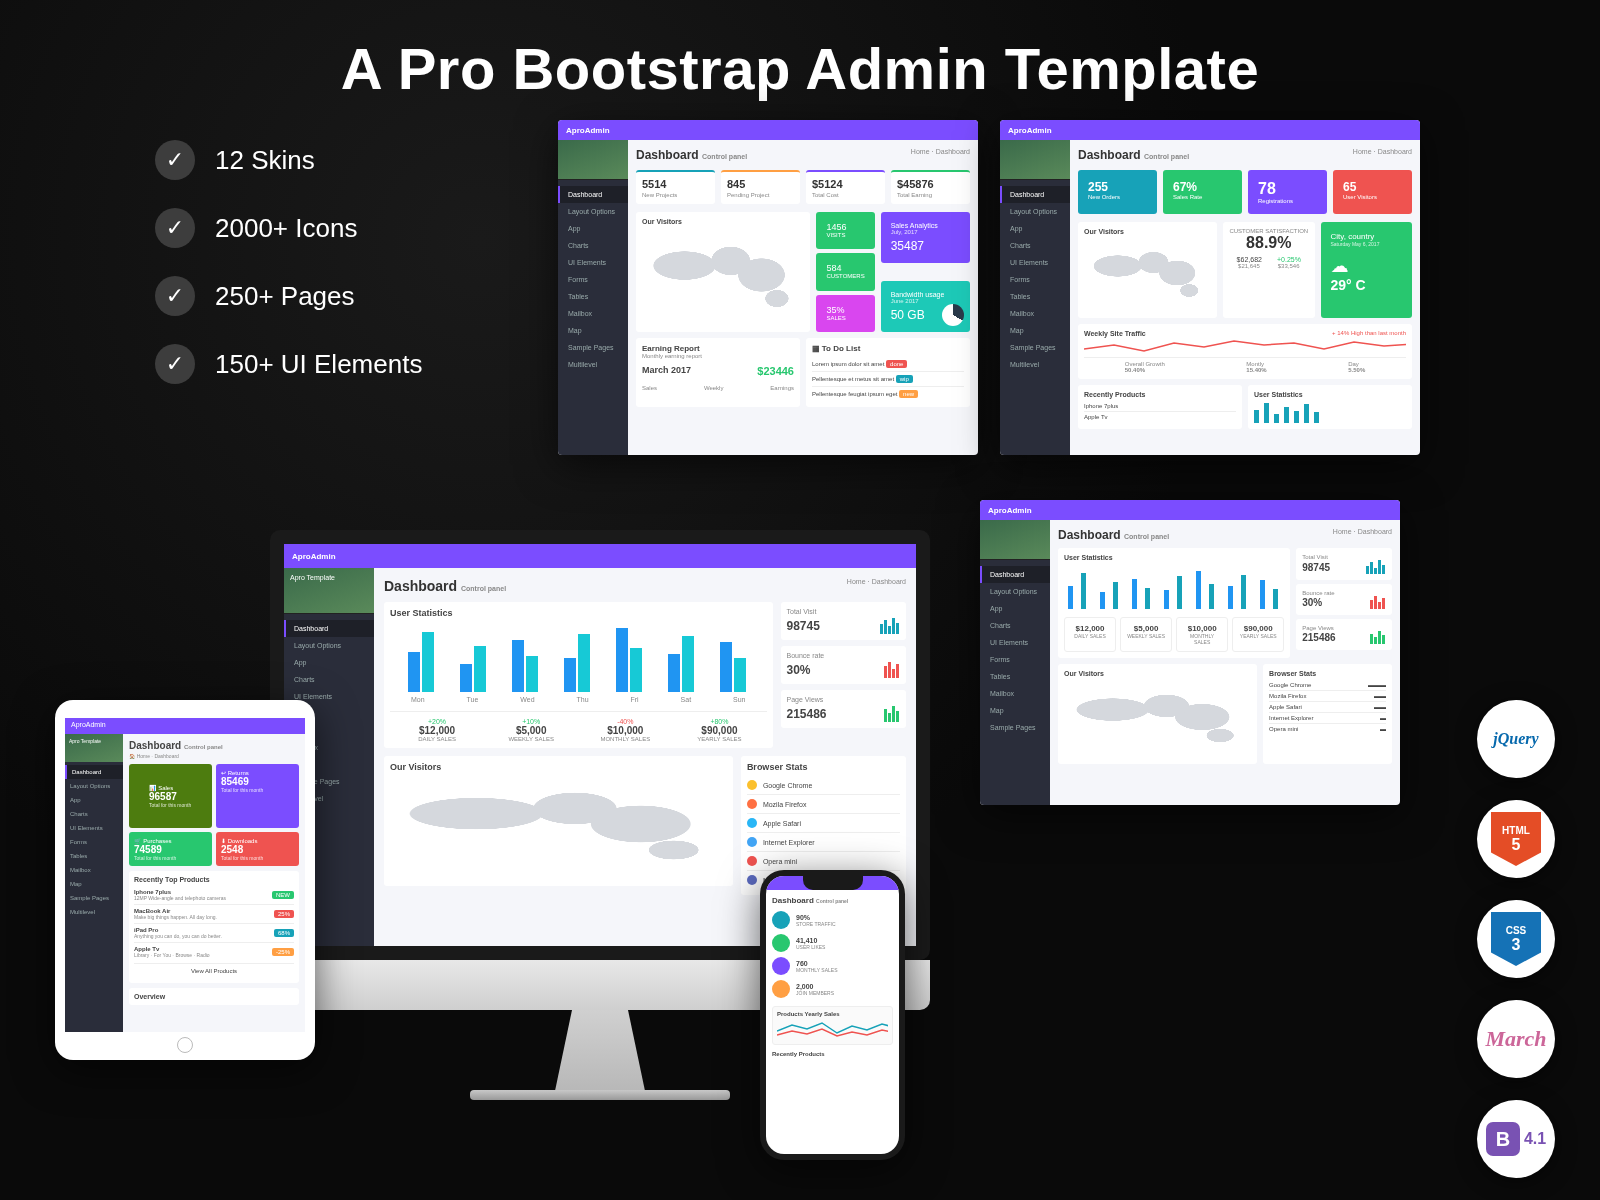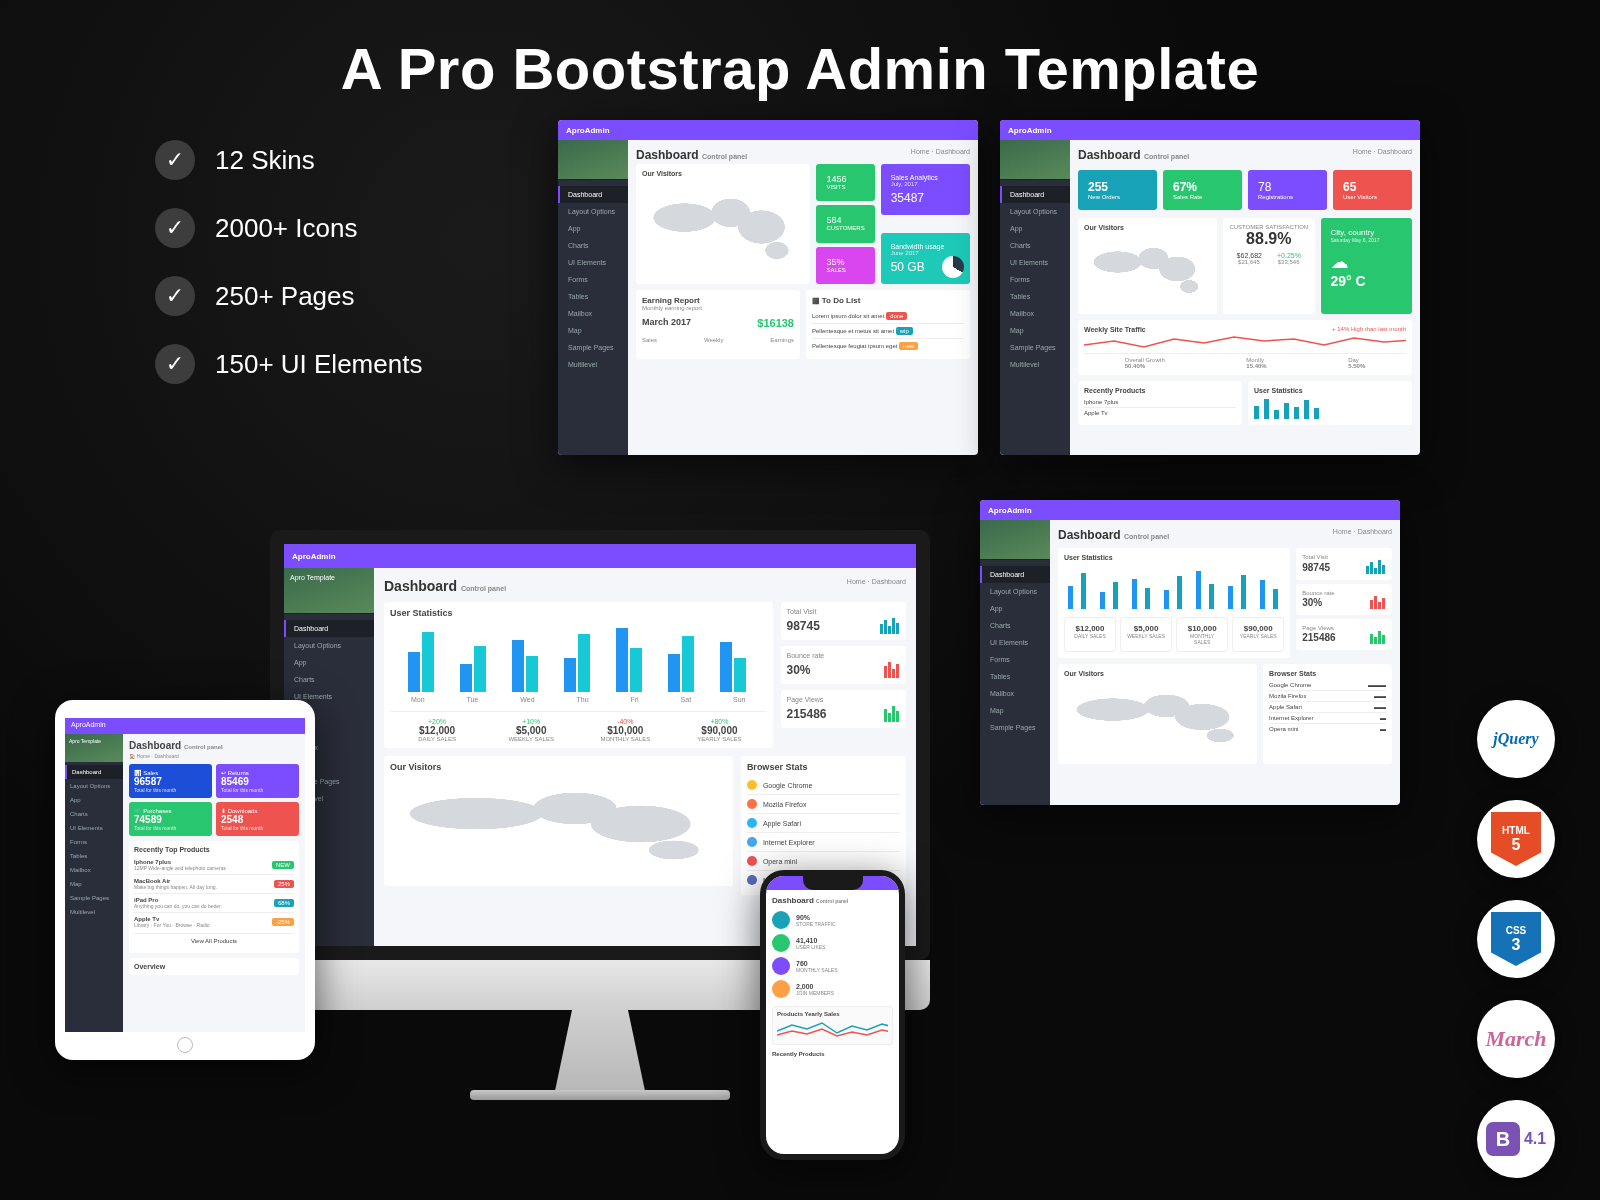--- a/index.html
+++ b/index.html
@@ -97,20 +97,38 @@
         <div>Tables</div>
         <div>Mailbox</div>
         <div>Map</div>
         <div>Sample Pages</div>
         <div>Multilevel</div>
       </div>
     </div>
     <div class="body">
       <span class="crumb">Home · Dashboard</span>
       <div class="mhdr"><span>Dashboard</span> <span class="msub">Control panel</span></div>
+      <div class="statrow">
+        <div class="statcard" style="border-color:#17a2b8">
+            <div class="n">5514</div>
+            <div class="l">New Projects</div>
+          </div>
+        <div class="statcard" style="border-color:#ff9f43">
+            <div class="n">845</div>
+            <div class="l">Pending Project</div>
+          </div>
+        <div class="statcard" style="border-color:#7b4dff">
+            <div class="n">$5124</div>
+            <div class="l">Total Cost</div>
+          </div>
+        <div class="statcard" style="border-color:#28c76f">
+            <div class="n">$45876</div>
+            <div class="l">Total Earning</div>
+          </div>
+      </div>
       <div style="display:flex;gap:6px">
         <div class="wmap" style="flex:2;height:120px">
             <div style="font-size:7px;font-weight:600">Our Visitors</div>
           </div>
         <div style="flex:.6;display:flex;flex-direction:column;gap:4px">
           <div class="bigstat" style="background:#28c76f;flex:1">
               <div style="font-size:9px">1456</div>
               <div style="font-size:6px">VISITS</div>
             </div>
           <div class="bigstat" style="background:#28c76f;flex:1">
@@ -135,21 +153,21 @@
               <div style="position:absolute;right:6px;bottom:6px;width:22px;height:22px;border-radius:50%;background:conic-gradient(#2a3a4a 0 120deg,#fff 120deg 360deg)"></div>
             </div>
         </div>
       </div>
       <div style="display:flex;gap:6px;margin-top:6px">
         <div class="panelc" style="flex:1">
           <div style="font-size:8px;font-weight:600">Earning Report</div>
           <div style="font-size:6px;color:#888">Monthly earning report</div>
           <div style="display:flex;justify-content:space-between;margin-top:6px">
               <span style="font-size:9px;font-weight:600">March 2017</span>
-              <span style="font-size:11px;color:#28c76f;font-weight:700">$16138</span>
+              <span style="font-size:11px;color:#28c76f;font-weight:700">$23446</span>
             </div>
           <div style="display:flex;justify-content:space-between;font-size:6px;color:#888;margin-top:8px">
               <span>Sales</span>
               <span>Weekly</span>
               <span>Earnings</span>
             </div>
         </div>
         <div class="panelc" style="flex:1">
           <div style="font-size:8px;font-weight:600;margin-bottom:4px">▦ <span>To Do List</span></div>
           <div style="font-size:6px;padding:3px 0;border-bottom:1px solid #eee"><span>Lorem ipsum dolor sit amet</span> <span class="pill" style="background:#ef5350">done</span></div>
@@ -186,21 +204,21 @@
       <div class="statrow">
         <div class="bigstat" style="flex:1;background:#17a2b8">
             <div style="font-size:12px;font-weight:700">255</div>
             <div style="font-size:6px">New Orders</div>
           </div>
         <div class="bigstat" style="flex:1;background:#28c76f">
             <div style="font-size:12px;font-weight:700">67%</div>
             <div style="font-size:6px">Sales Rate</div>
           </div>
         <div class="bigstat" style="flex:1;background:#7b4dff">
-            <div style="font-size:12px;font-weight:400">78</div>
+            <div style="font-size:16px;font-weight:700">78</div>
             <div style="font-size:6px">Registrations</div>
           </div>
         <div class="bigstat" style="flex:1;background:#ef5350">
             <div style="font-size:12px;font-weight:700">65</div>
             <div style="font-size:6px">User Visitors</div>
           </div>
       </div>
       <div style="display:flex;gap:6px">
         <div class="wmap" style="flex:1.6;height:96px">
             <div style="font-size:7px;font-weight:600">Our Visitors</div>
@@ -525,21 +543,21 @@
             <div style="padding:4px 5px;font-size:6px">Mailbox</div>
             <div style="padding:4px 5px;font-size:6px">Map</div>
             <div style="padding:4px 5px;font-size:6px">Sample Pages</div>
             <div style="padding:4px 5px;font-size:6px">Multilevel</div>
           </div>
         </div>
         <div style="flex:1;padding:6px">
           <div style="font-size:10px;font-weight:600"><span>Dashboard</span> <span style="font-size:6px;color:#888">Control panel</span></div>
           <div style="font-size:5px;color:#888;margin-top:2px">🏠 <span>Home · Dashboard</span></div>
           <div style="display:grid;grid-template-columns:1fr 1fr;gap:4px;margin-top:5px">
-            <div style="background:#1d4ed8;color:#fff;border-radius:3px;padding:5px">
+            <div style="background:#4d7c0f;color:#fff;border-radius:3px;padding:20px">
                 <div style="font-size:6px">📊 <span>Sales</span></div>
                 <div style="font-size:10px;font-weight:700">96587</div>
                 <div style="font-size:5px;opacity:.8">Total for this month</div>
               </div>
             <div style="background:#7b4dff;color:#fff;border-radius:3px;padding:5px">
                 <div style="font-size:6px">↩ <span>Returns</span></div>
                 <div style="font-size:10px;font-weight:700">85469</div>
                 <div style="font-size:5px;opacity:.8">Total for this month</div>
               </div>
             <div style="background:#28c76f;color:#fff;border-radius:3px;padding:5px">

